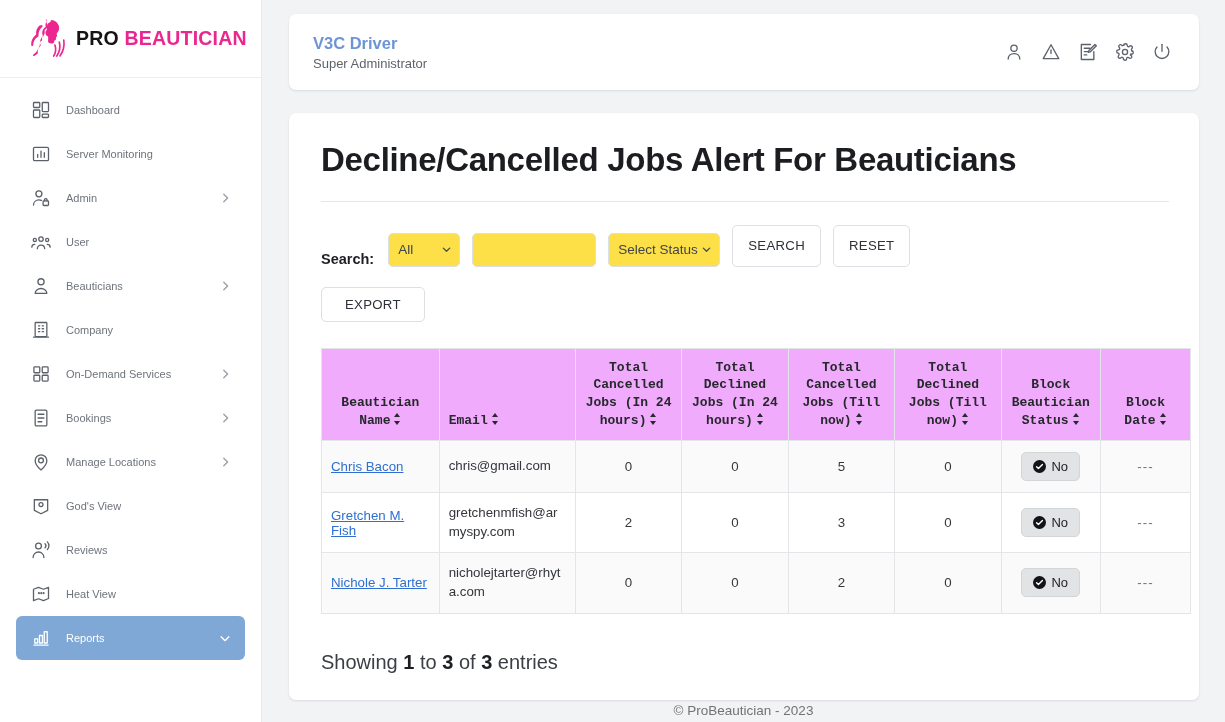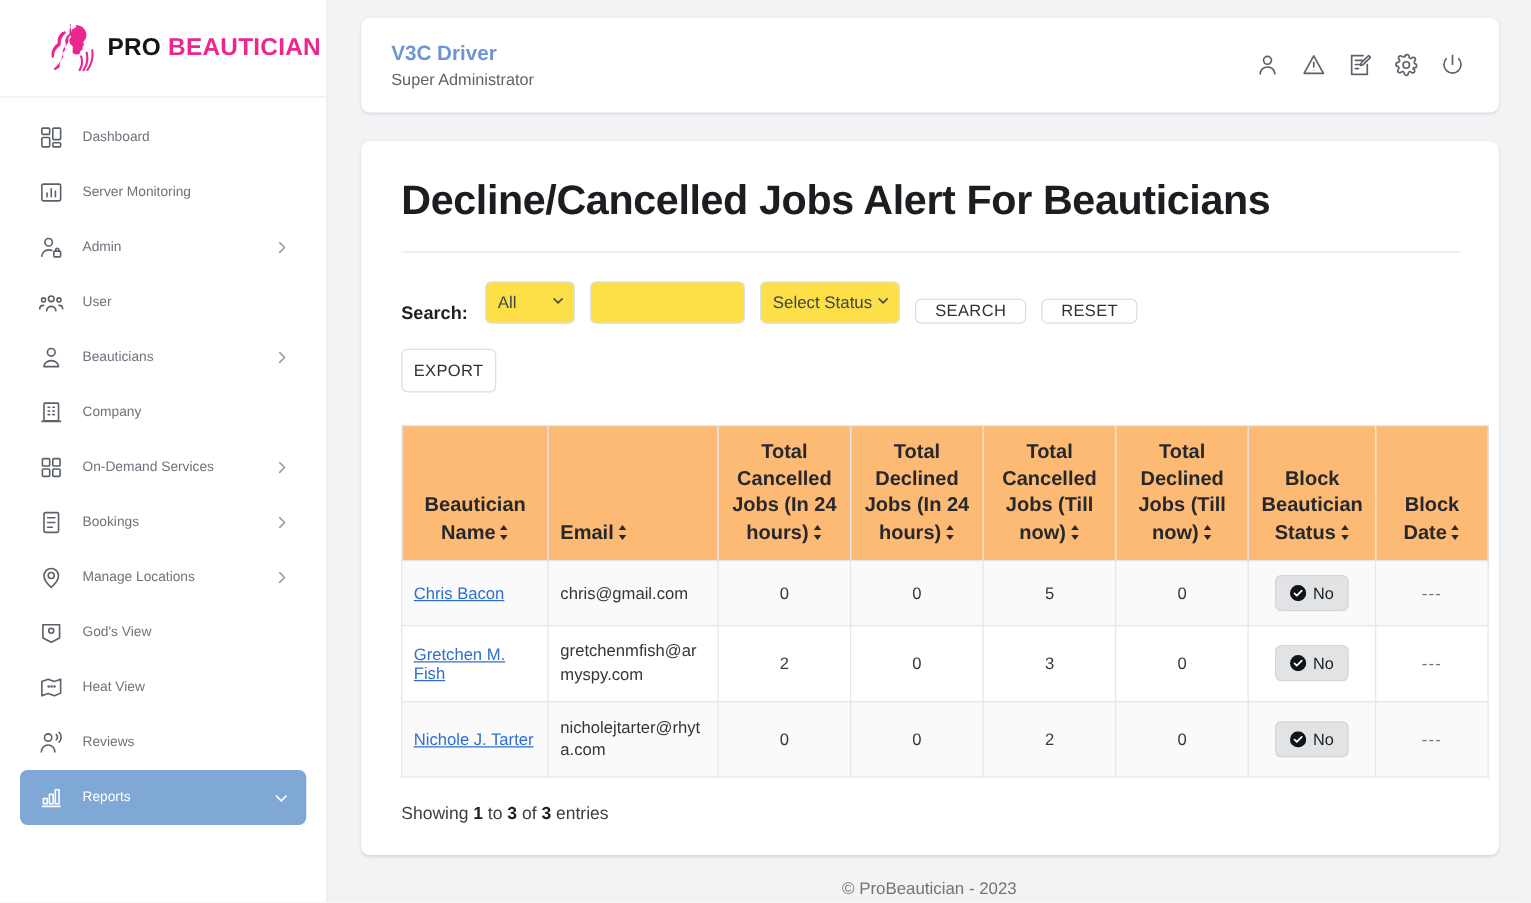--- a/index.html
+++ b/index.html
@@ -17,21 +17,21 @@
   .sidebar {
     width: 262px; min-width: 262px; height: 722px;
     background: #ffffff;
     border-right: 1px solid #e8e9ec;
     overflow: hidden;
     position: relative;
   }
   .logo-wrap {
     height: 78px;
     display: flex; align-items: center;
-    padding-left: 40px;
+    padding-left: 30px;
     border-bottom: 1px solid #eceef0;
     background: #fff;
   }
   .logo-mark { width: 38px; height: 44px; margin-right: 8px; flex: none; }
   .logo-text { font-size: 19.5px; font-weight: 800; letter-spacing: .2px; line-height: 1; }
   .logo-pro { color: #141414; }
   .logo-beaut { color: #ec268f; }
 
   .nav { padding-top: 10px; }
   .nav-item {
@@ -111,50 +111,51 @@
   select.ctl { width: 72px; padding-right: 4px; cursor: pointer; appearance: none;
     background-image: none; }
   .sel-wrap { position: relative; display: inline-block; }
   .sel-wrap .chev {
     position: absolute; right: 8px; top: 50%; transform: translateY(-50%);
     pointer-events: none; color: #4a4f57;
   }
   select.status { width: 112px; }
   input.text-ctl { width: 124px; }
   .btn {
-    height: 20px; padding: 0 15px;
+    height: 42px; padding: 0 15px;
     border: 1px solid #dcdfe3; border-radius: 5px;
     background: #fff; color: #2e3238;
     font-size: 13.2px; font-family: "Liberation Sans", sans-serif;
     letter-spacing: .3px; cursor: pointer;
   }
   .export-row { margin-top: 20px; }
-  .btn.export { padding: 0 9px; height: 35px; }
+  .btn.export { padding: 0 23px; height: 35px; }
 
   
   table.dt {
     margin-top: 26px;
     border-collapse: collapse;
     width: 870px;
     font-size: 13.3px;
     color: #35383d;
   }
   table.dt th, table.dt td {
     border: 1px solid #e3e5e8;
     vertical-align: middle;
   }
   table.dt thead th {
     font-weight: 700;
     color: #26282c;
-    font-size: 16px;
+    font-size: 13px;
     line-height: 1.35;
     padding: 10px 9px;
     vertical-align: bottom;
-    background: #fdba74;
+    background: #f0abfc;
     cursor: pointer;
+    font-family: Liberation Mono, monospace;
   }
   table.dt thead th.c-name { width: 115px; text-align: center; }
   table.dt thead th.c-email { width: 133px; text-align: left; }
   table.dt thead th.c-num { width: 104px; text-align: center; }
   table.dt thead th.c-block { width: 86px; text-align: center; }
   table.dt thead th.c-date { width: 88px; text-align: center; }
   .sortico { display: inline-block; margin-left: 3px; vertical-align: -1px; }
   table.dt tbody td { padding: 11px 9px; }
   table.dt tbody tr.odd td { background: #fafafb; }
   table.dt tbody tr.even td { background: #ffffff; }
@@ -164,21 +165,21 @@
   td.blockcell { text-align: center; }
   td.datecell { text-align: center; color: #6f747c; letter-spacing: 1px; }
   .no-btn {
     display: inline-flex; align-items: center; gap: 5px;
     background: #e2e3e5; color: #1b1e21;
     border: 1px solid #d3d6d8; border-radius: 5px;
     padding: 6px 11px; font-size: 13px; cursor: pointer;
   }
   .no-btn svg { display: block; }
 
-  .showing { margin-top: 20px; font-size: 14px; color: #3b3e44; }
+  .showing { margin-top: 37px; font-size: 20px; color: #3b3e44; }
   .showing b { font-weight: 700; color: #1c1e21; }
 
   .footer {
     position: absolute; left: 0; right: 0; bottom: 0;
     text-align: center;
     font-size: 13.5px; color: #737373;
     padding-bottom: 4px;
   }
 </style>
 </head>
@@ -334,39 +335,39 @@
               <path d="M4 4.5h16v12.8l-8 4-8-4z"></path>
               <circle cx="12" cy="10.3" r="2.4"></circle>
             </svg>
           </span>
           <span class="nav-label">God's View</span>
           <span class="caret"></span>
         </div>
         <div class="nav-item">
           <span class="ico">
             <svg width="20" height="20" viewBox="0 0 24 24" fill="none" stroke="currentColor" stroke-width="1.55" stroke-linecap="round" stroke-linejoin="round">
+              <circle cx="9" cy="7.2" r="3.5"></circle>
+              <path d="M2.5 21c0-3.7 2.9-6.6 6.5-6.6s6.5 2.9 6.5 6.6"></path>
+              <path d="M16.8 4.4a3.6 3.6 0 0 1 0 5"></path>
+              <path d="M19.6 2.2a6.8 6.8 0 0 1 0 9.4"></path>
+            </svg>
+          </span>
+          <span class="nav-label">Reviews</span>
+          <span class="caret"></span>
+        </div>
+        <div class="nav-item">
+          <span class="ico">
+            <svg width="20" height="20" viewBox="0 0 24 24" fill="none" stroke="currentColor" stroke-width="1.55" stroke-linecap="round" stroke-linejoin="round">
               <path d="M3 6.3 9 4l6 2.3 6-2.3v13.4L15 20l-6-2.3L3 20z"></path>
               <circle cx="9.5" cy="11" r=".5" fill="currentColor"></circle>
               <circle cx="12.3" cy="11" r=".5" fill="currentColor"></circle>
               <circle cx="15.1" cy="11" r=".5" fill="currentColor"></circle>
             </svg>
           </span>
           <span class="nav-label">Heat View</span>
-          <span class="caret"></span>
-        </div>
-        <div class="nav-item">
-          <span class="ico">
-            <svg width="20" height="20" viewBox="0 0 24 24" fill="none" stroke="currentColor" stroke-width="1.55" stroke-linecap="round" stroke-linejoin="round">
-              <circle cx="9" cy="7.2" r="3.5"></circle>
-              <path d="M2.5 21c0-3.7 2.9-6.6 6.5-6.6s6.5 2.9 6.5 6.6"></path>
-              <path d="M16.8 4.4a3.6 3.6 0 0 1 0 5"></path>
-              <path d="M19.6 2.2a6.8 6.8 0 0 1 0 9.4"></path>
-            </svg>
-          </span>
-          <span class="nav-label">Reviews</span>
           <span class="caret"></span>
         </div>
         <div class="nav-item active">
           <span class="ico">
             <svg width="20" height="20" viewBox="0 0 24 24" fill="none" stroke="currentColor" stroke-width="1.55" stroke-linecap="round" stroke-linejoin="round">
               <path d="M3.5 20.5h17"></path>
               <rect x="4.5" y="13" width="3.6" height="5"></rect>
               <rect x="10.2" y="9" width="3.6" height="9"></rect>
               <rect x="15.9" y="4.5" width="3.6" height="13.5"></rect>
             </svg>

